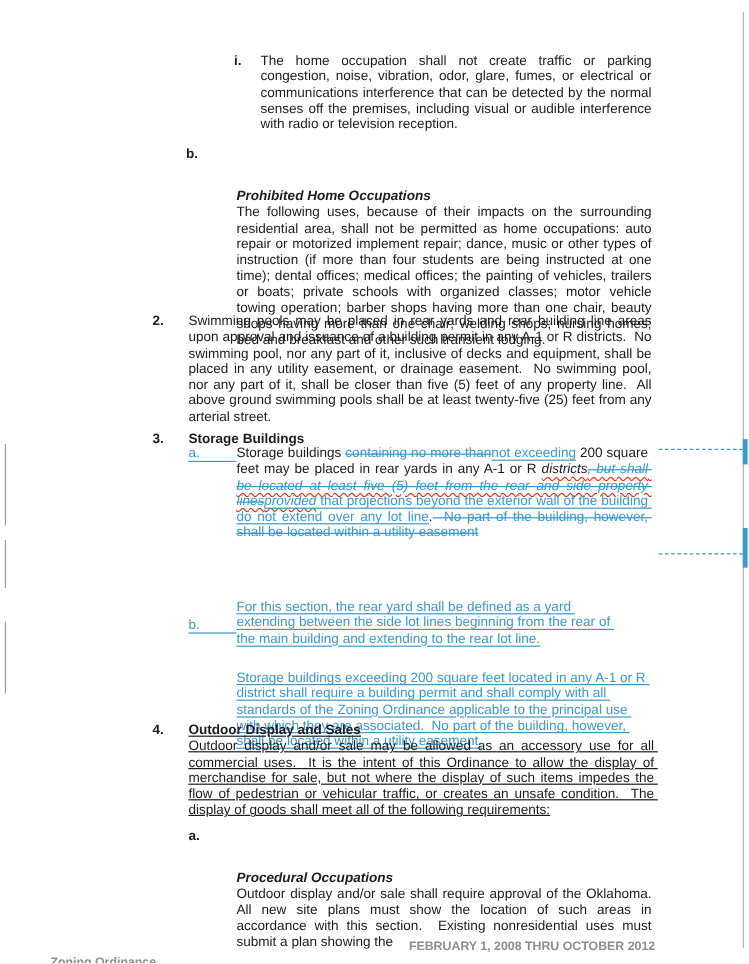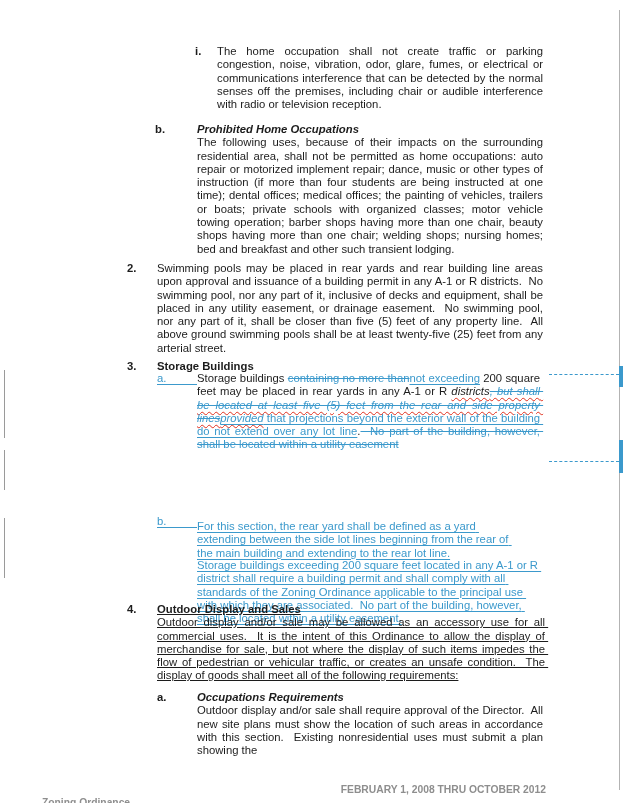--- a/index.html
+++ b/index.html
@@ -13,21 +13,21 @@
   .page{
     position:relative;width:624px;height:803px;background:#ffffff;overflow:hidden;
     font-family:"Liberation Sans",sans-serif;font-size:11.3px;line-height:13.3px;color:var(--ink);
   }
   .abs{position:absolute;}
   .row{display:flex;align-items:flex-start;}
   .lbl{font-weight:bold;flex:0 0 auto;}
   .para{white-space:pre-wrap;}
   .just{text-align:justify;}
   .hd{font-weight:bold;}
-  .hd.it{font-style:italic;}
+  .hd.it{font-style:italic;margin-top:35px;}
   .ins{color:var(--blue);text-decoration:underline;text-decoration-color:var(--blue);text-decoration-thickness:1px;text-underline-offset:2px;margin-top:44px;}
   .del{color:var(--blue);text-decoration:line-through;text-decoration-color:var(--blue);text-decoration-thickness:1px;}
   .sq{text-decoration-line:underline;text-decoration-style:wavy;text-decoration-color:var(--sqred);text-decoration-thickness:1px;text-underline-offset:2px;font-style:italic;}
   .ins-label{
     color:var(--blue);flex:0 0 auto;border-bottom:1px solid var(--blue);
     height:13px;box-sizing:border-box;
   }
   .vbar{width:1px;background:var(--bargray);}
   .bluebar{width:4px;background:var(--blue);}
   .dashline{border-top:1px dashed var(--blue);height:0;}
@@ -43,21 +43,21 @@
   <div class="abs vbar" style="left:4px;top:370px;height:68px;"></div>
   <div class="abs vbar" style="left:4px;top:450px;height:40px;"></div>
   <div class="abs vbar" style="left:4px;top:518px;height:60px;"></div>
   <div class="abs bluebar" style="left:619px;top:366px;height:21px;"></div>
   <div class="abs bluebar" style="left:619px;top:440px;height:33px;"></div>
   <div class="abs dashline" style="left:549px;top:374px;width:70px;"></div>
   <div class="abs dashline" style="left:549px;top:461px;width:70px;"></div>
 
   <div class="abs row" style="left:195px;top:45px;">
     <div class="lbl" style="width:22px;">i.</div>
-    <div class="para just" style="width:326px;">The home occupation shall not create traffic or parking congestion, noise, vibration, odor, glare, fumes, or electrical or communications interference that can be detected by the normal senses off the premises, including chair or audible interference with radio or television reception.</div>
+    <div class="para just" style="width:326px;">The home occupation shall not create traffic or parking congestion, noise, vibration, odor, glare, fumes, or electrical or communications interference that can be detected by the normal senses off the premises, including visual or audible interference with radio or television reception.</div>
   </div>
 
   <div class="abs row" style="left:155px;top:123px;">
     <div class="lbl" style="width:42px;">b.</div>
     <div style="width:346px;">
       <div class="hd it">Prohibited Home Occupations</div>
       <div class="para just">The following uses, because of their impacts on the surrounding residential area, shall not be permitted as home occupations: auto repair or motorized implement repair; dance, music or other types of instruction (if more than four students are being instructed at one time); dental offices; medical offices; the painting of vehicles, trailers or boats; private schools with organized classes; motor vehicle towing operation; barber shops having more than one chair, beauty shops having more than one chair; welding shops; nursing homes; bed and breakfast and other such transient lodging.</div>
     </div>
   </div>
 
@@ -71,42 +71,42 @@
   <div class="abs row" style="left:127px;top:360px;">
     <div class="lbl" style="width:30px;">3.</div>
     <div class="hd">Storage Buildings</div>
   </div>
 
   <div class="abs row" style="left:157px;top:372px;">
     <div class="ins-label" style="width:40px;">a.</div>
     <div class="para just" style="width:343px;"><span>Storage buildings </span><span class="del">containing no more than</span><span class="ins">not exceeding</span><span> 200 square feet may be placed in rear yards in any A-1 or R </span><span class="sq"><span>districts</span></span><span class="sq"><span class="del">, but shall be located at least five (5) feet from the rear and side property lines</span></span><span class="sq"><span class="ins">provided</span></span><span class="ins"> that projections beyond the exterior wall of the building do not extend over any lot line</span><span>.</span><span class="del">  No part of the building, however, shall be located within a utility easement</span></div>
   </div>
 
-  <div class="abs" style="left:197px;top:476px;width:320px;">
+  <div class="abs" style="left:197px;top:456px;width:320px;">
     <div class="para ins">For this section, the rear yard shall be defined as a yard extending between the side lot lines beginning from the rear of the main building and extending to the rear lot line.</div>
   </div>
 
   <div class="abs row" style="left:157px;top:515px;">
     <div class="ins-label" style="width:40px;">b.</div>
     <div class="para ins" style="width:348px;">Storage buildings exceeding 200 square feet located in any A-1 or R district shall require a building permit and shall comply with all standards of the Zoning Ordinance applicable to the principal use with which they are associated.  No part of the building, however, shall be located within a utility easement.</div>
   </div>
 
   <div class="abs row" style="left:127px;top:603px;">
     <div class="lbl" style="width:30px;">4.</div>
     <div style="width:388px;text-decoration:underline;">
       <div class="hd">Outdoor Display and Sales</div>
       <div class="para just">Outdoor display and/or sale may be allowed as an accessory use for all commercial uses.  It is the intent of this Ordinance to allow the display of merchandise for sale, but not where the display of such items impedes the flow of pedestrian or vehicular traffic, or creates an unsafe condition.  The display of goods shall meet all of the following requirements:</div>
     </div>
   </div>
 
   <div class="abs row" style="left:157px;top:691px;">
     <div class="lbl" style="width:40px;">a.</div>
     <div style="width:346px;">
-      <div class="hd it">Occupations Requirements</div>
-      <div class="para just">Outdoor display and/or sale shall require approval of the Director.  All new site plans must show the location of such areas in accordance with this section.  Existing nonresidential uses must submit a plan showing the</div>
+      <div class="hd it">Procedural Occupations</div>
+      <div class="para just">Outdoor display and/or sale shall require approval of the Oklahoma.  All new site plans must show the location of such areas in accordance with this section.  Existing nonresidential uses must submit a plan showing the</div>
     </div>
   </div>
 
   <div class="abs footer" style="left:42px;top:781px;margin-top:16px;">
     <div>Zoning Ordinance</div>
     <div>Broken Arrow, Oklahoma</div>
   </div>
   <div class="abs footer" style="left:246px;top:747px;width:300px;text-align:right;margin-top:37px;">
     <div>FEBRUARY 1, 2008 THRU OCTOBER 2012</div>
   </div>

